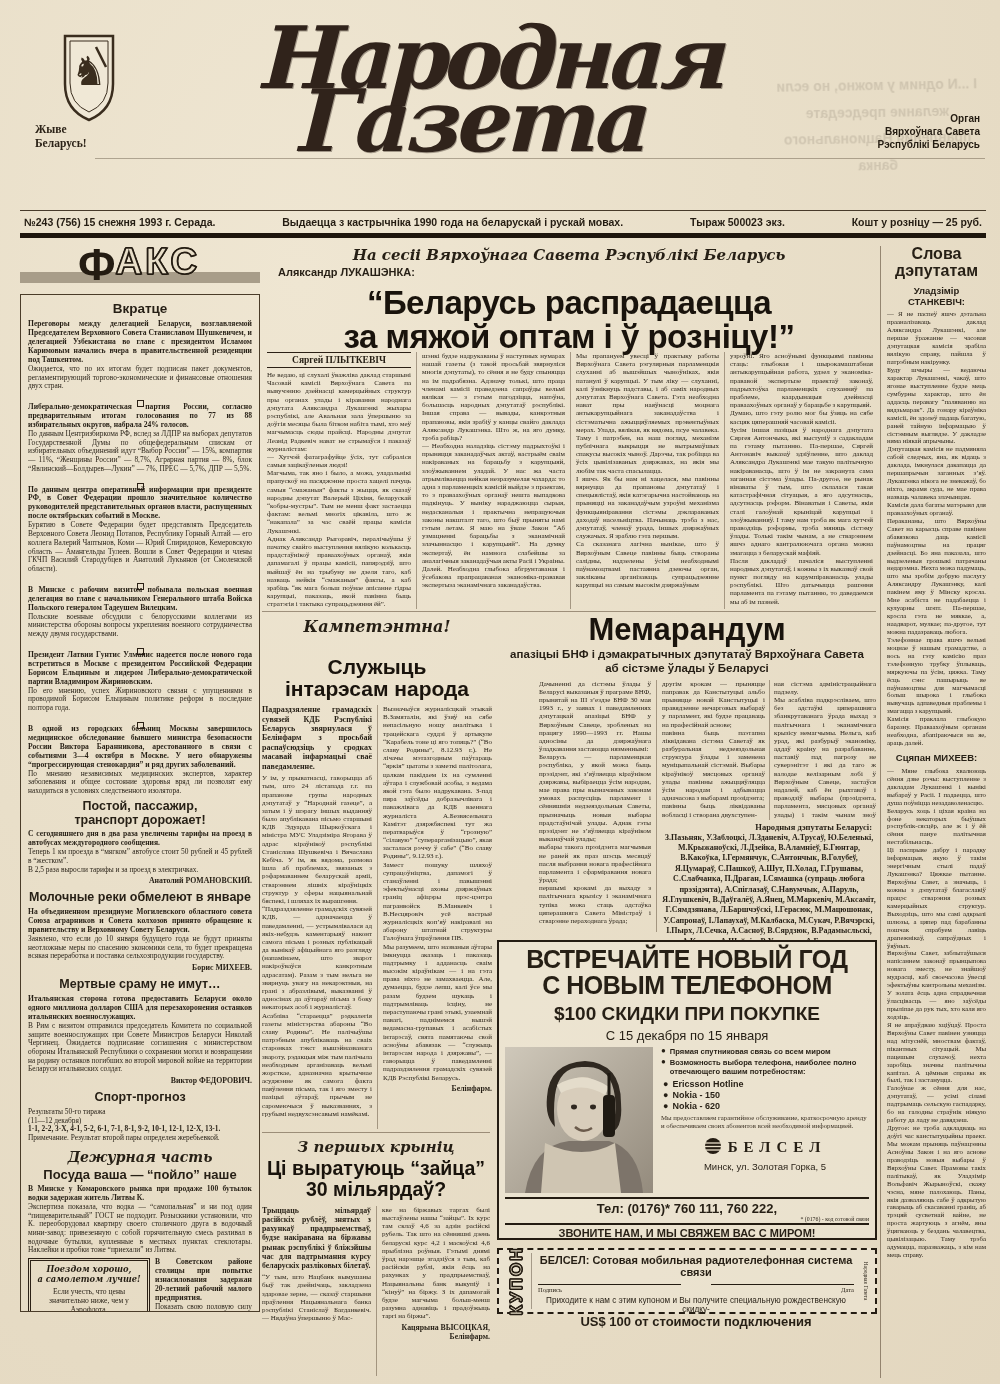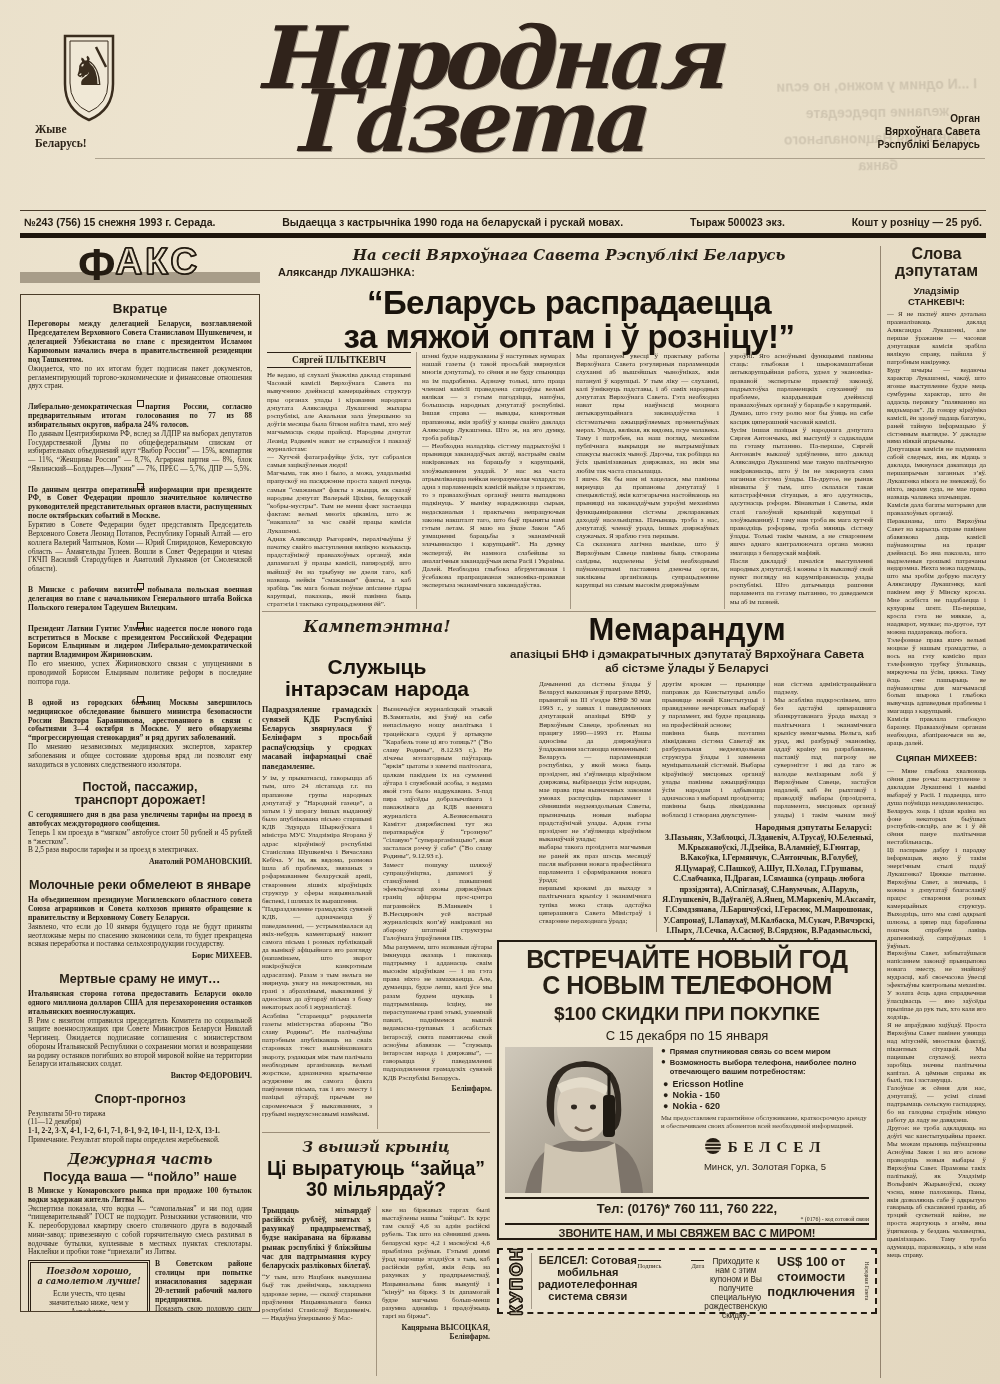--- a/index.html
+++ b/index.html
@@ -38,21 +38,21 @@
            -webkit-text-stroke:1.6px #241c12;
            text-shadow:-1px 0 #241c12,1px 0 #241c12,0 -1px #241c12,0 1px #241c12; }
   .fax-box { border:1px solid #4a3c29; height:1018px; padding:5px 7px; overflow:hidden;
              display:flex; flex-direction:column; }
   .h-vk { font-family:"Liberation Sans",sans-serif; font-weight:bold; font-size:13.5px; text-align:center; margin:1px 0 4px; }
   .lead { font-weight:bold; font-size:7.6px; line-height:1.18; text-align:justify; white-space:pre-line; }
   .bodytx { font-size:7.4px; line-height:1.18; text-align:justify; white-space:pre-line; }
   .sep { text-align:center; margin:2px 0; height:8px; }
   .sep span { display:inline-block; width:7px; height:7px; border:1px solid #2b2015; }
   .h-sec { font-family:"Liberation Sans",sans-serif; font-weight:bold; font-size:12.5px; line-height:1.1;
-           text-align:center; margin:11px 0 3px; }
+           text-align:center; margin:4px 0 3px; }
   .signoff { font-weight:bold; font-size:7.8px; text-align:right; margin:2px 0 2px; }
   .h-script { font-family:"DejaVu Serif",serif; font-style:italic; font-weight:bold; font-size:14px; text-align:center; margin:6px 0 1px; }
   .h-sub { font-family:"Liberation Sans",sans-serif; font-weight:bold; font-size:13px; text-align:center; margin:1px 0 3px; }
   .duty-row { display:flex; gap:5px; margin-top:3px; }
   .train-ad { border:3px double #2b2015; width:122px; padding:4px 3px; text-align:center; flex-shrink:0; }
   .ta-it { font-family:"DejaVu Serif",serif; font-style:italic; font-weight:bold; font-size:8.3px; line-height:1.2; }
   .ta-small { font-size:7.6px; line-height:1.2; margin-top:2px; }
 
   
   .kicker { font-family:"DejaVu Serif",serif; font-style:italic; font-weight:bold; font-size:15px; text-align:center; }
@@ -99,21 +99,21 @@
   .b-banner { border-top:2px solid #241c12; margin-top:1px; padding-top:2px;
               font-family:"Liberation Sans",sans-serif; font-weight:bold; font-size:11px; text-align:center; }
 
   
   #coupon { border:2px dashed #241c12; display:flex; align-items:stretch; padding:3px; background:rgba(240,233,218,.5); }
   .kupon-word { width:30px; display:flex; align-items:center; justify-content:center; border-right:1px solid rgba(60,45,30,.4); }
   .kupon-word span { transform:rotate(-90deg); font-family:"Liberation Sans",sans-serif; font-weight:900;
                      font-size:17px; letter-spacing:2px; color:#e9dfc9;
                      -webkit-text-stroke:1.3px #241c12;
                      text-shadow:-1px 0 #241c12,1px 0 #241c12,0 -1px #241c12,0 1px #241c12; }
-  .coupon-main { flex:1; padding:1px 6px; display:flex; flex-direction:row; }
+  .coupon-main { flex:1; padding:1px 6px; display:flex; flex-direction:column; }
   .c-line1 { font-family:"Liberation Sans",sans-serif; font-weight:bold; font-size:11px; text-align:center; }
   .c-signs { display:flex; gap:30px; margin-top:6px; }
   .c-blank { flex:1; border-top:1px solid #241c12; font-size:6.5px; padding-top:1px; }
   .c-blank.right { text-align:right; }
   .c-promo { font-family:"Liberation Sans",sans-serif; font-size:8.2px; text-align:center; margin-top:3px; }
   .c-amount { font-family:"Liberation Sans",sans-serif; font-weight:bold; font-size:13px; text-align:center; }
   .c-side { width:12px; display:flex; align-items:center; justify-content:center; }
   .c-side span { transform:rotate(90deg); font-size:5.5px; white-space:nowrap; }
 
   
@@ -185,20 +185,21 @@
 
       <div class="lead">Либерально-демократическая партия России, согласно предварительным итогам голосования по 77 из 88 избирательных округов, набрала 24% голосов.</div>
       <div class="bodytx">По данным Центризбиркома РФ, вслед за ЛДПР на выборах депутатов Государственной Думы по общефедеральным спискам от избирательных объединений идут “Выбор России” — 15%, компартия — 11%, “Женщины России” — 8,7%, Аграрная партия — 8%, блок “Явлинский—Болдырев—Лукин” — 7%, ПРЕС — 5,7%, ДПР — 5,5%.</div>
       <div class="sep"><span></span></div>
 
       <div class="lead">По данным центра оперативной информации при президенте РФ, в Совет Федерации прошло значительное количество руководителей представительных органов власти, распущенных после октябрьских событий в Москве.</div>
       <div class="bodytx">Бурятию в Совете Федерации будет представлять Председатель Верховного Совета Леонид Потапов, Республику Горный Алтай — его коллега Валерий Чаптынов, Коми — Юрий Спиридонов, Кемеровскую область — Амангельды Тулеев. Вошли в Совет Федерации и члены ГКЧП Василий Стародубцев и Анатолий Лукьянов (от Смоленской области).</div>
       <div class="sep"><span></span></div>
 
       <div class="lead">В Минске с рабочим визитом побывала польская военная делегация во главе с начальником Генерального штаба Войска Польского генералом Тадеушем Вилецким.</div>
+      <div class="bodytx">Польские военные обсудили с белорусскими коллегами из министерства обороны вопросы укрепления военного сотрудничества между двумя государствами.</div>
       <div class="sep"><span></span></div>
 
       <div class="lead">Президент Латвии Гунтис Улманис надеется после нового года встретиться в Москве с президентом Российской Федерации Борисом Ельциным и лидером Либерально-демократической партии Владимиром Жириновским.</div>
       <div class="bodytx">По его мнению, успех Жириновского связан с упущениями в проводимой Борисом Ельциным политике реформ в последние полтора года.</div>
       <div class="sep"><span></span></div>
 
       <div class="lead">В одной из городских больниц Москвы завершилось медицинское обследование бывшего министра безопасности России Виктора Баранникова, арестованного в связи с событиями 3—4 октября в Москве. У него обнаружены “прогрессирующая стенокардия” и ряд других заболеваний.</div>
       <div class="bodytx">По мнению независимых медицинских экспертов, характер заболевания и общее состояние здоровья вряд ли позволят ему находиться в условиях следственного изолятора.</div>
 
       <div class="h-sec" style="white-space:pre-line;">Постой, пассажир,
@@ -214,21 +215,21 @@
       <div class="signoff">Борис МИХЕЕВ.</div>
 
       <div class="h-sec">Мертвые сраму не имут…</div>
       <div class="lead">Итальянская сторона готова предоставить Беларуси около одного миллиона долларов США для перезахоронения останков итальянских военнослужащих.</div>
       <div class="bodytx">В Рим с визитом отправился председатель Комитета по социальной защите военнослужащих при Совете Министров Беларуси Николай Чергинец. Ожидается подписание соглашения с министерством обороны Итальянской Республики о сохранении могил и возвращении на родину останков погибших во второй мировой войне на территории Беларуси итальянских солдат.</div>
       <div class="signoff">Виктор ФЕДОРОВИЧ.</div>
 
       <div class="h-sec">Спорт-прогноз</div>
       <div class="bodytx">Результаты 50-го тиража</div>
       <div class="bodytx">(11—12 декабря)</div>
-      <div class="bodytx" style="font-weight:bold;">1-1, 2-2, 3-X, 4-1, 1-2, 6-1, 7-1, 8-1, 9-2, 10-1, 11-1, 12-X, 13-1.</div>
+      <div class="bodytx" style="font-weight:bold;">1-1, 2-2, 3-X, 4-1, 5-2, 6-1, 7-1, 8-1, 9-2, 10-1, 12-1, 12-X, 13-1.</div>
       <div class="bodytx">Примечание. Результат второй пары определен жеребьевкой.</div>
 
       <div class="h-script">Дежурная часть</div>
       <div class="h-sub">Посуда ваша — “пойло” наше</div>
       <div class="lead">В Минске у Комаровского рынка при продаже 100 бутылок водки задержан житель Литвы К.</div>
       <div class="bodytx">Экспертиза показала, что водка — “самопальная” и ни под один “пищеварительный” ГОСТ не подходит. Розыскники установили, что К. переоборудовал квартиру своего столичного друга в водочный мини-завод: привезенную с собой горячительную смесь разливал в водочные бутылки, купленные в местных пунктах стеклотары. Наклейки и пробки тоже “приехали” из Литвы.</div>
 
       <div class="duty-row">
         <div class="train-ad">
           <div class="ta-it" style="white-space:pre-line;">Поездом хорошо,
@@ -412,21 +413,21 @@
       </div>
       <div class="c-promo">Приходите к нам с этим купоном и Вы получите специальную рождественскую скидку-</div>
       <div class="c-amount">US$ 100 от стоимости подключения</div>
     </div>
     <div class="c-side">
         <span>Народная Газета</span>
       </div>
   </div>
 
   <div class="abs" id="zajcy" style="left:262px; top:1132px; width:228px; height:246px; border-top:1px solid rgba(80,62,42,.5); padding-top:5px; overflow:hidden;">
-    <div class="kicker">З вышэй крыніц</div>
+    <div class="kicker">З першых крыніц</div>
     <div class="h-big" style="margin-top:2px;">Ці выратуюць “зайца”
 30 мільярдаў?</div>
     <div class="cols" style="margin-top:5px; height:170px;">
       <div class="col" style="width:50%; padding-left:0;">
         <div class="lead" style="font-size:7.8px; margin-bottom:3px;">Трыццаць мільярдаў расійскіх рублёў, знятых з рахункаў прадпрыемстваў, будзе накіравана на біржавы рынак рэспублікі ў бліжэйшы час для падтрымання курсу беларускіх разліковых білетаў.</div>
         <div class="coltx">“У тым, што Нацбанк вымушаны быў так дзейнічаць, закладзена здаровае зерне, — сказаў старшыня праўлення Нацыянальнага банка рэспублікі Станіслаў Багданкевіч. — Нядаўна ўпершыню ў Мас-</div>
       </div>
       <div class="col" style="width:50%; padding-right:0;">
         <div class="coltx">кве на біржавых таргах былі выстаўлены нашы “зайцы”. Іх курс там склаў 4,6 за адзін расійскі рубель. Так што на сённяшні дзень беларускі курс 4,2 і маскоўскі 4,6 прыблізна роўныя. Гэтымі днямі ўрад нарэшце згадзіўся з тым, каб расійскія рублі, якія ёсць на рахунках у прадпрыемстваў, Нацыянальны банк выкупіў і “кінуў” на біржу. З іх дапамогай будзе магчыма больш-менш разумна аднавіць і прадоўжыць таргі на біржы”.</div>
         <div class="signoff" style="white-space:pre-line;">Кацярына ВЫСОЦКАЯ,

